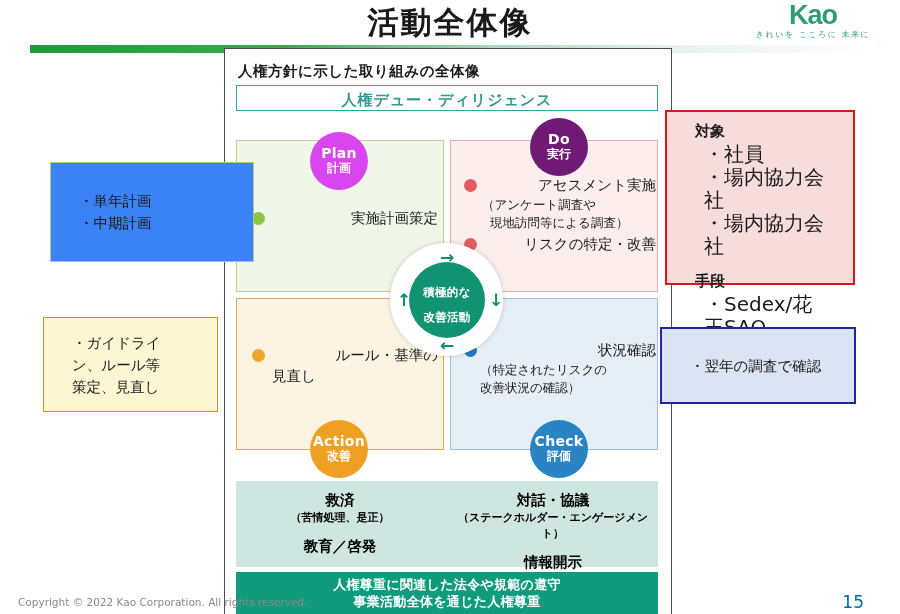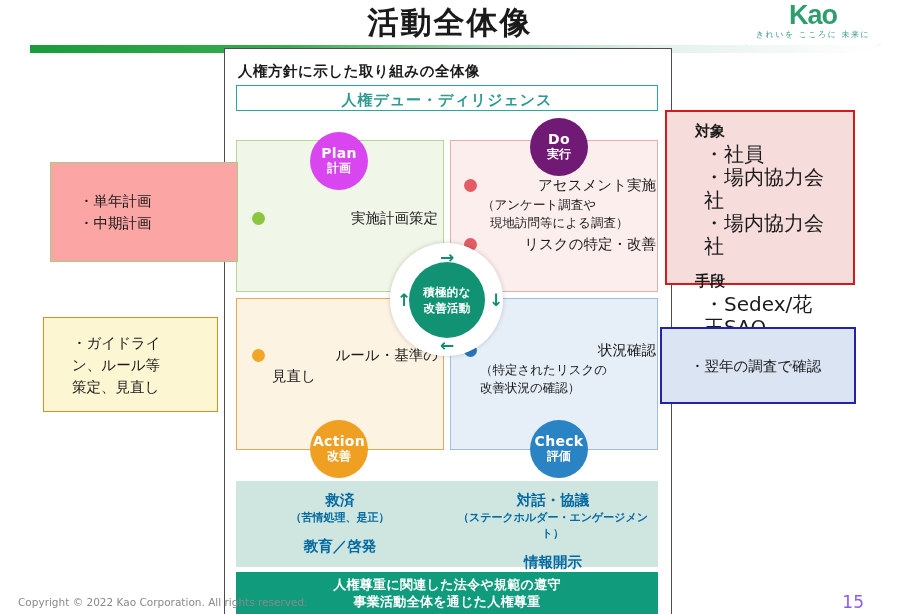--- a/index.html
+++ b/index.html
@@ -113,30 +113,30 @@
     position:absolute;left:390px;top:243px;width:113px;height:113px;
     border-radius:50%;background:#ffffff;
     box-shadow:0 0 5px rgba(0,0,0,.18);
   }
   .cycle-inner{
     position:absolute;left:409px;top:262px;width:76px;height:76px;
     border-radius:50%;background:#119272;
     display:flex;flex-direction:column;align-items:center;justify-content:center;
     color:#fff;text-align:center;
   }
-  .cycle-inner span{font-size:11.5px;font-weight:bold;line-height:16px;letter-spacing:.3px;}
+  .cycle-inner span{font-size:11.5px;font-weight:bold;line-height:16px;letter-spacing:.3px;margin-top:9px;}
   .arw{position:absolute;color:#0f8f6f;font-size:17px;font-weight:bold;line-height:1;}
 
   
   .side{position:absolute;box-sizing:border-box;padding:0 28px;
         display:flex;align-items:center;}
   .side-text{font-size:14.5px;line-height:22px;color:#1a1a1a;}
   .side-green{
-    left:50px;top:162px;width:188px;height:100px;
-    background:#fca5a5;border:1.6px solid #a9c98a;
+    left:50px;top:162px;width:204px;height:100px;
+    background:#3b82f6;border:1.6px solid #a9c98a;
   }
   .side-yellow{
     left:43px;top:317px;width:175px;height:95px;
     background:#fdf6d3;border:1.8px solid #d98e21;
   }
   .side-red{
     left:665px;top:110px;width:190px;height:175px;
     background:#f7dcdc;border:2px solid #d31b1b;
     align-items:flex-start;padding-top:8px;
   }
@@ -145,39 +145,39 @@
     background:#dbe4f2;border:2.2px solid #2222aa;
   }
   .side-red .hd{font-size:15px;font-weight:bold;color:#1a1a1a;line-height:23px;}
   .side-red .it{font-size:20px;color:#1a1a1a;line-height:23px;padding-left:9px;}
 
   
   .teal-light{
     position:absolute;left:236px;top:481px;width:422px;height:86px;
     background:#cfe6e0;
   }
-  .tl-col{position:absolute;text-align:center;color:#0369a1;}
+  .tl-col{position:absolute;text-align:center;color:#000000;}
   .tl-main{font-size:14.5px;font-weight:bold;line-height:20px;}
   .tl-sub{font-size:11px;font-weight:bold;line-height:16px;}
   .tl-second{font-size:14.5px;font-weight:bold;line-height:20px;margin-top:10px;}
   .teal-dark{
     position:absolute;left:236px;top:572px;width:422px;height:42px;
     background:#0f9b7c;color:#ffffff;text-align:center;
     display:flex;flex-direction:column;align-items:center;justify-content:center;
   }
   .teal-dark span{font-size:13px;font-weight:bold;line-height:17px;letter-spacing:.3px;}
 
   
   .copyright{
     position:absolute;left:18px;top:596px;
     font-size:10.5px;color:#8a8a8a;white-space:nowrap;
   }
   .pagenum{
     position:absolute;right:36px;top:592px;
-    font-size:17px;color:#8b5cf6;
+    font-size:17px;color:#0369a1;
   }
 </style>
 </head>
 <body>
 
 <div class="slide">
 
   <div class="title">活動全体像</div>
 
   <div class="logo-wrap">

